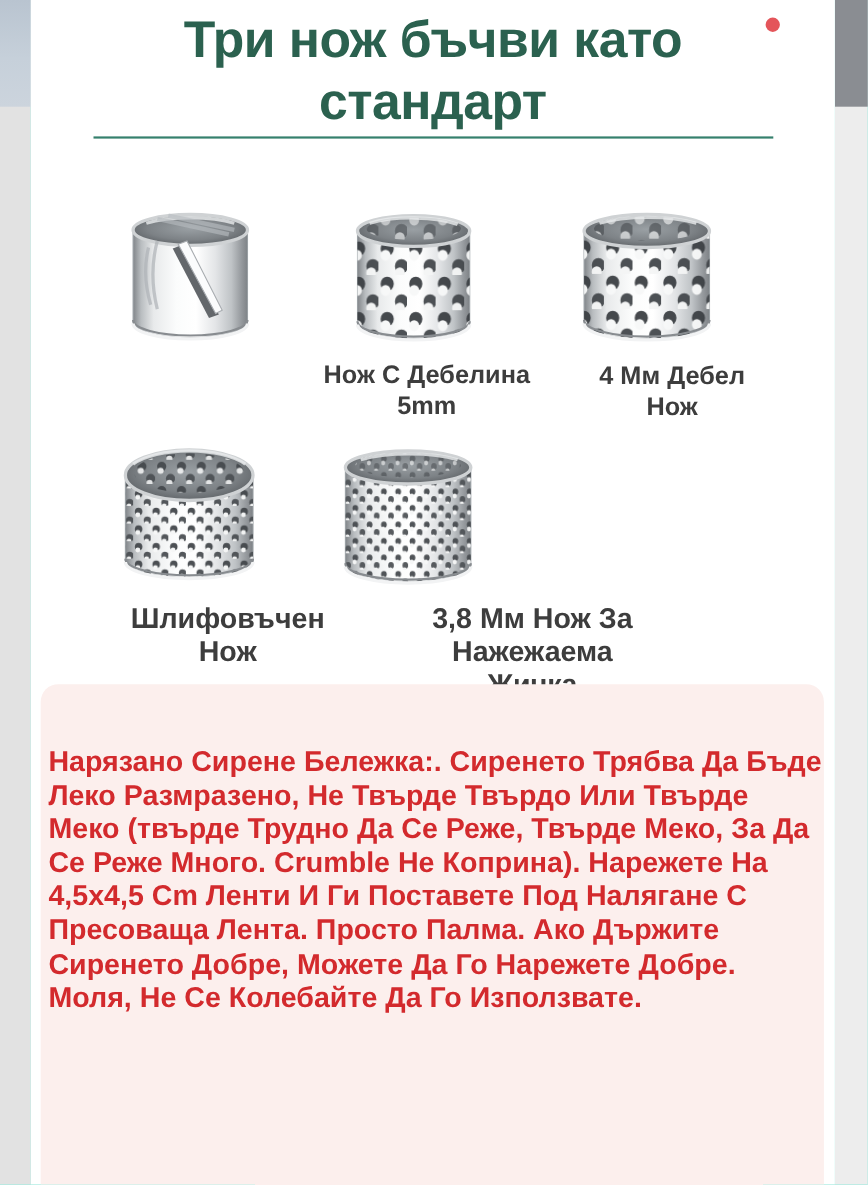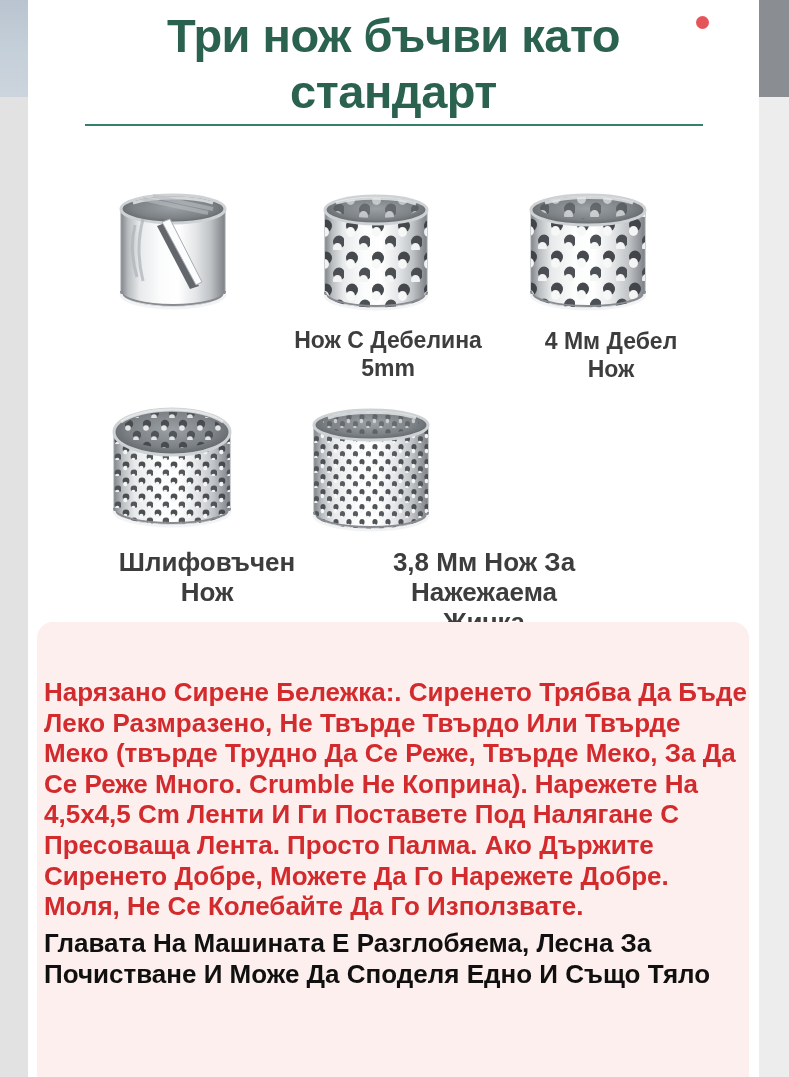--- a/index.html
+++ b/index.html
@@ -181,15 +181,14 @@
       <ellipse cx="65" cy="27" rx="57" ry="15" fill="url(#innerRad)" stroke="#cfd2d4" stroke-width="3"></ellipse>
       <ellipse cx="65" cy="25" rx="48" ry="11" fill="url(#holesTiny)" opacity="0.6"></ellipse>
       <path d="M22,20 a57,15 0 0 1 88,0" fill="none" stroke="#e9ebec" stroke-width="3" opacity="0.8"></path>
     </svg>
   </div>
   <div class="caption cap-r2" style="left:334px;top:547px;width:220px;">3,8 Мм Нож За
 Нажежаема Жичка</div>
 
   <div class="pink-panel"></div>
   <p class="note-red">Нарязано Сирене Бележка:. Сиренето Трябва Да Бъде Леко Размразено, Не Твърде Твърдо Или Твърде Меко (твърде Трудно Да Се Реже, Твърде Меко, За Да Се Реже Много. Crumble Не Коприна). Нарежете На 4,5х4,5 Cm Ленти И Ги Поставете Под Налягане С Пресоваща Лента. Просто Палма. Ако Държите Сиренето Добре, Можете Да Го Нарежете Добре. Моля, Не Се Колебайте Да Го Използвате.</p>
-  <p class="note-body">Главата На Машината Е Разглобяема, Лесна За Почистване И Може Да Споделя Едно И Също Тяло</p>
 
 </div>
 
 </body></html>

